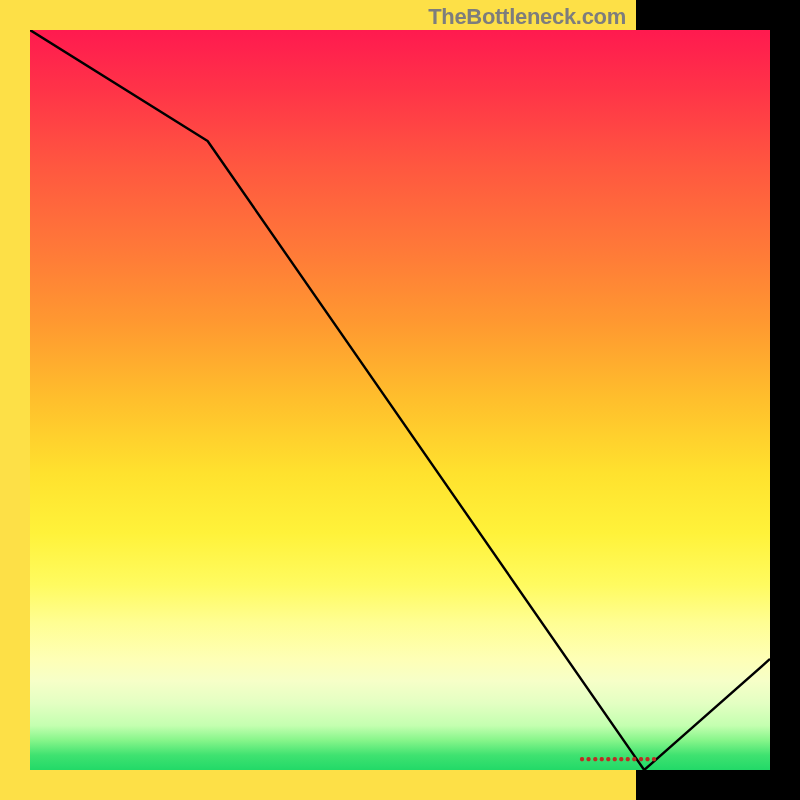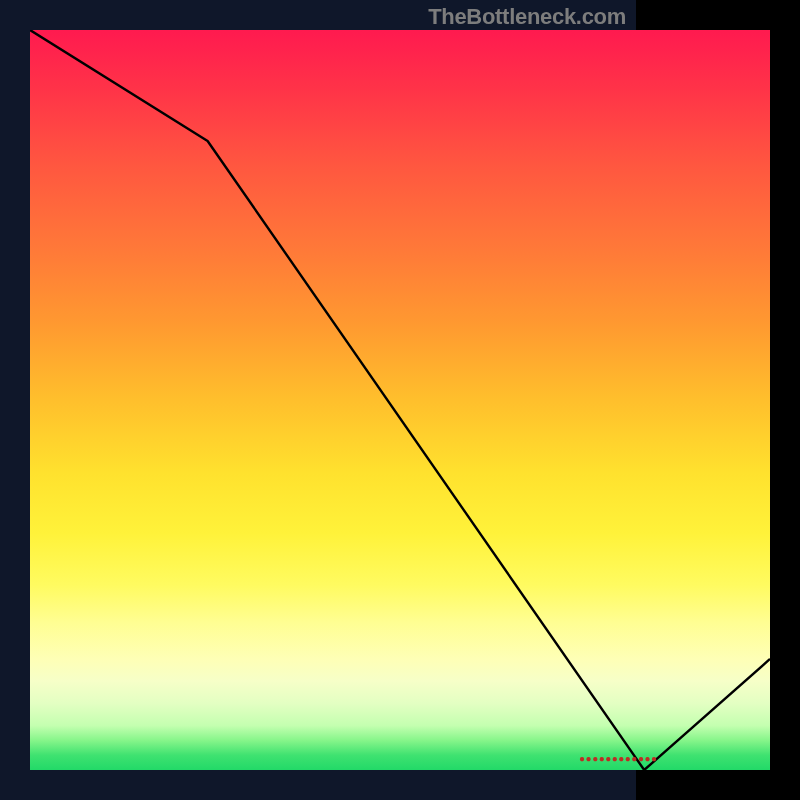--- a/index.html
+++ b/index.html
@@ -10,21 +10,21 @@
     background: #000;
     overflow: hidden;
     font-family: Arial, Helvetica, sans-serif;
   }
   .frame {
     position: absolute;
     top: 0;
     left: 0;
     width: 636px;
     height: 800px;
-    background: #0f172a;
+    background: #fde047;
   }
   .watermark {
     position: absolute;
     top: 4px;
     right: 10px;
     color: #7d7d7d;
     font-size: 22px;
     font-weight: 600;
     letter-spacing: -0.3px;
   }

